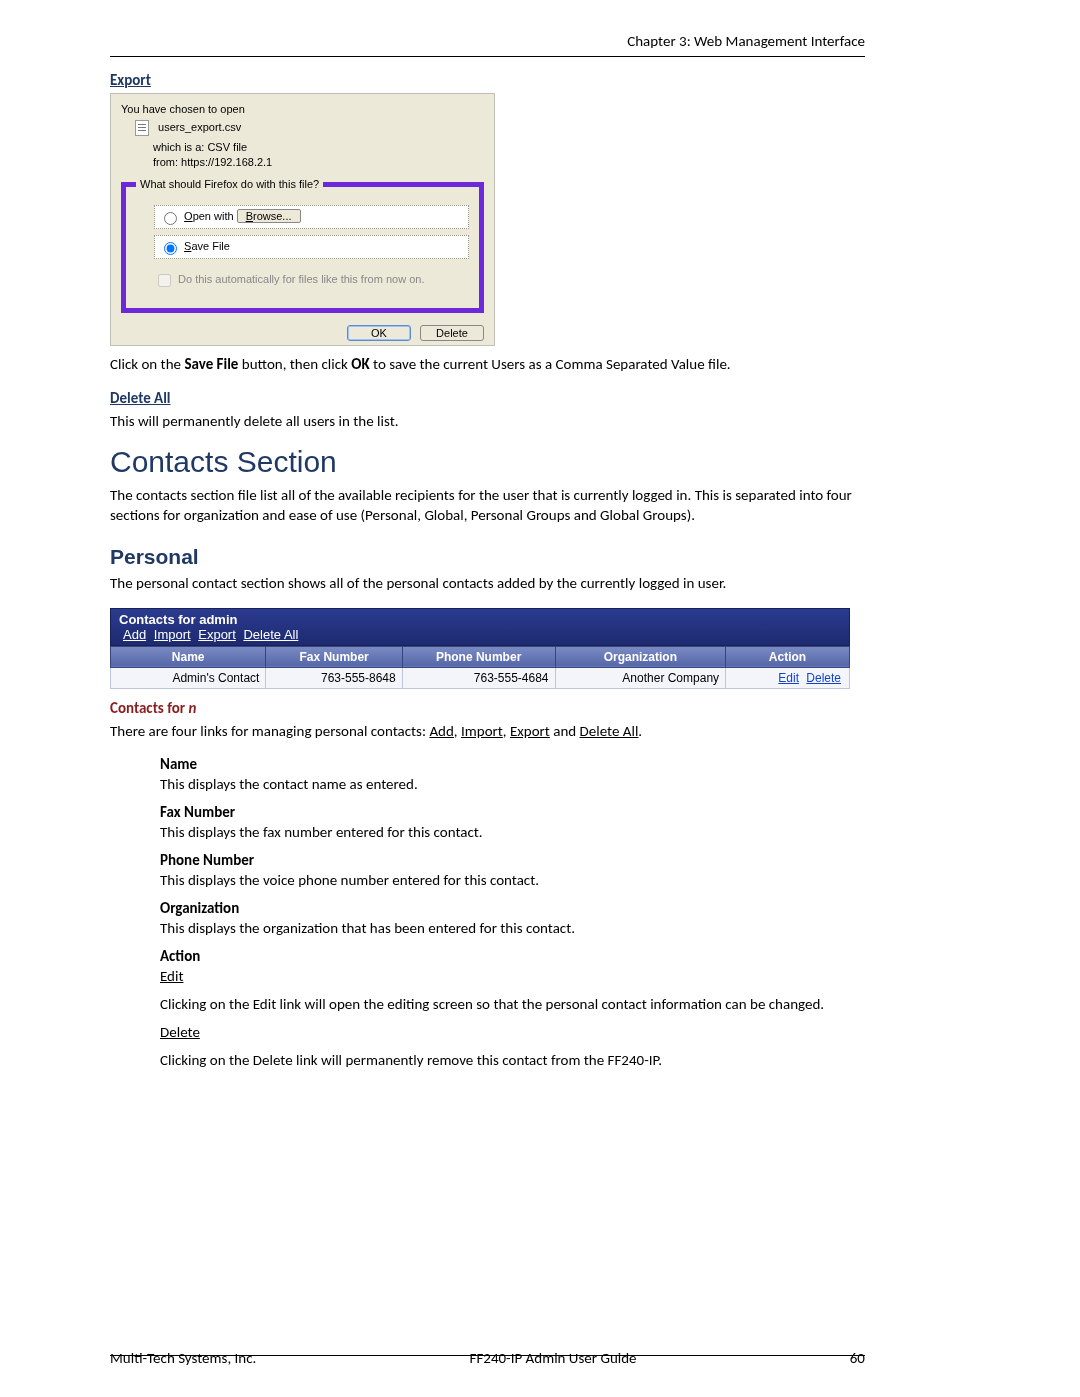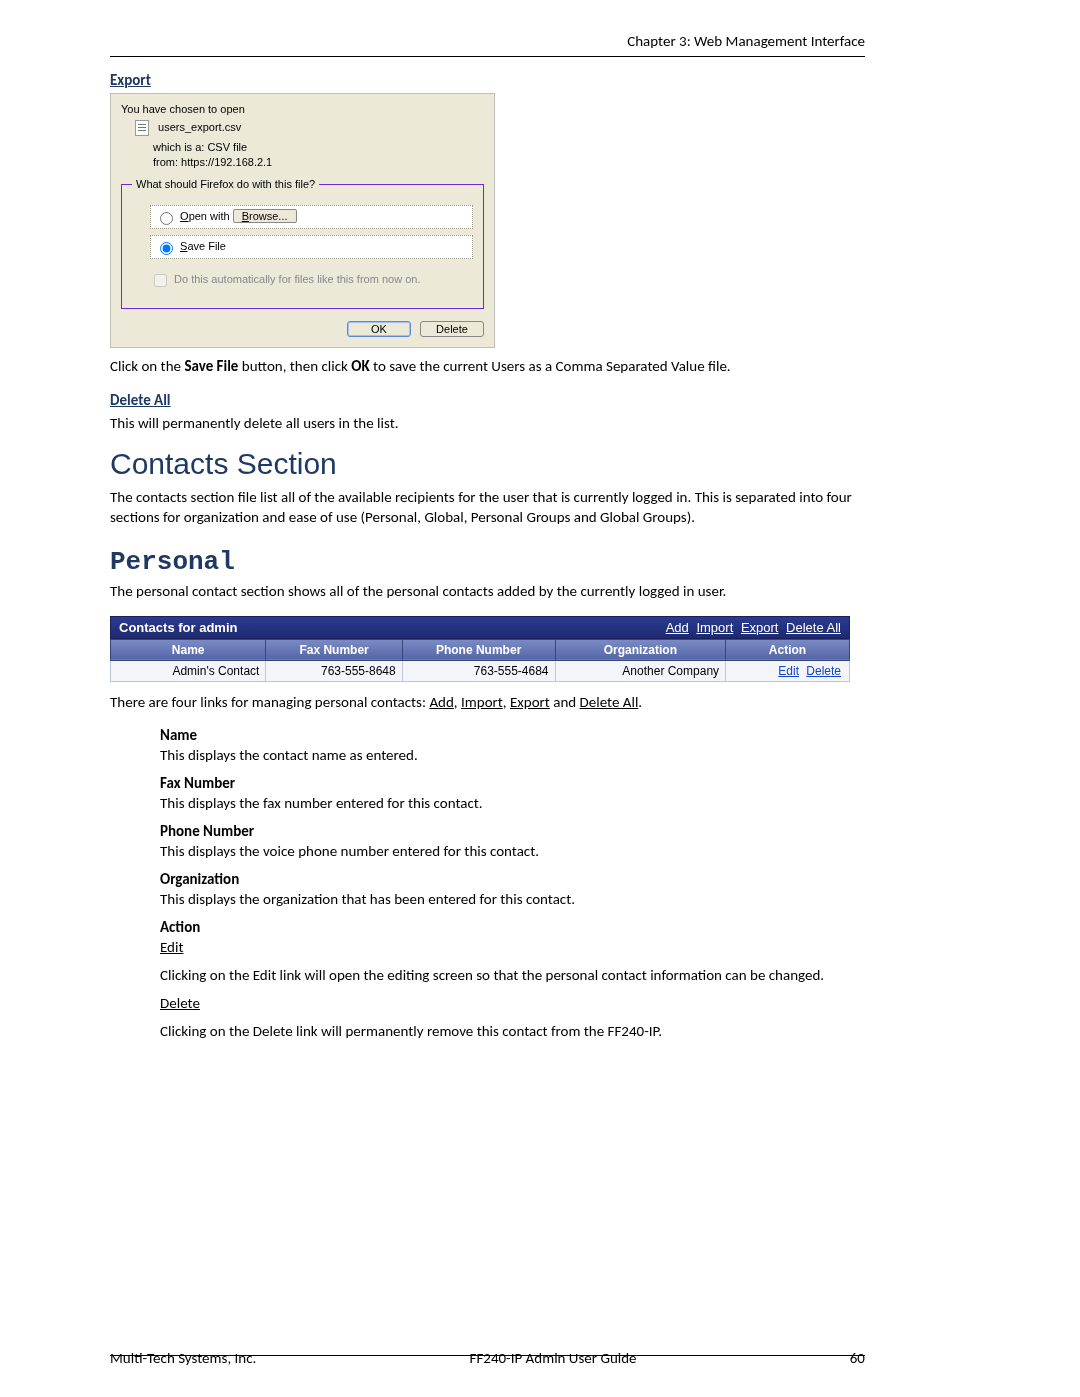--- a/index.html
+++ b/index.html
@@ -42,23 +42,23 @@
     margin: 0 0 4px 0;
   }
   .section-title {
     font-family: Liberation Sans, sans-serif;
     color: #1f3864;
     font-size: 30px;
     font-weight: normal;
     margin: 4px 0 6px 0;
   }
   .sub-title {
-    font-family: Liberation Mono, monospace;
+    font-family: Liberation Sans, sans-serif;
     color: #1f3864;
-    font-size: 26px;
+    font-size: 21px;
     font-weight: bold;
     margin: 20px 0 4px 0;
   }
   .sub-red {
     color: #8a1d1d;
     font-weight: bold;
     font-size: 15px;
     margin: 10px 0 2px 0;
   }
   p { margin: 4px 0 14px 0; line-height: 1.35; }
@@ -66,42 +66,42 @@
   .ul { text-decoration: underline; }
   .italic { font-style: italic; }
 
   
   .dlg {
     width: 363px;
     border: 1px solid #bfbfb8;
     background: #ece9d8;
     font-family: Tahoma, Arial, sans-serif;
     font-size: 11px;
-    padding: 8px 10px 10px 10px;
+    padding: 8px 10px 4px 10px;
     margin-bottom: 8px;
     line-height: 1.3;
   }
   .dlg .filename-row { margin: 4px 0 4px 14px; }
   .dlg .fn-icon {
     display: inline-block;
     width: 12px; height: 14px;
     border: 1px solid #999;
     background: #fff;
     vertical-align: middle;
     margin-right: 6px;
     position: relative;
   }
   .dlg .fn-icon::before{
     content:""; position:absolute; left:2px; top:3px; right:2px; height:1px; background:#777;
     box-shadow: 0 3px 0 #777, 0 6px 0 #777;
   }
   .dlg .filename { font-weight: normal; }
   .dlg .sub { margin-left: 32px; color:#000;}
   .dlg fieldset {
-    border: 1px solid #6d28d9;
+    border: 5px solid #6d28d9;
     margin: 8px 0 0 0;
     padding: 8px 10px 18px 10px;
   }
   .dlg fieldset legend { padding: 0 4px; }
   .dlg .opt { margin: 6px 0 6px 18px; }
   .dlg .opt input { vertical-align: middle; margin-right: 4px;}
   .dlg .opt .dash-u { text-decoration: underline; }
   .dlg .browse-btn {
     padding: 0px 8px;
     border: 1px solid #888;
@@ -137,20 +137,21 @@
   .contacts-wrap { margin: 6px 0 10px 0; width: 740px; }
   .contacts-titlebar {
     display: flex; justify-content: space-between;
     background: linear-gradient(#2b3b8f, #1d2a70);
     color: #fff;
     font-weight: bold;
     font-family: Tahoma, Arial, sans-serif;
     font-size: 13px;
     padding: 3px 8px;
     border: 1px solid #1a2158;
+    flex-direction: column;
   }
   .contacts-titlebar .links a { color:#fff; text-decoration: underline; margin-left: 4px; font-weight: normal;}
   table.contacts {
     width: 100%;
     border-collapse: collapse;
     font-family: Tahoma, Arial, sans-serif;
     font-size: 12px;
   }
   table.contacts th {
     background: linear-gradient(#7a8bc4, #5566a8);
@@ -253,20 +254,23 @@
         <td>Another Company</td>
         <td class="action">
           <a href="#">Edit</a>
           <a href="#">Delete</a>
         </td>
       </tr>
     </tbody>
       </table>
   </div>
 
+  <div class="sub-red">
+    <span>Contacts for </span><span class="italic">n</span>
+  </div>
   <p>
     <span>There are four links for managing personal contacts: </span><span class="ul">Add</span>, <span class="ul">Import</span>, <span class="ul">Export</span><span> and </span><span class="ul">Delete All</span><span>.</span>
   </p>
 
   <div class="def-block">
     <div class="dt">Name</div>
     <div class="dd">This displays the contact name as entered.</div>
 
     <div class="dt">Fax Number</div>
     <div class="dd">This displays the fax number entered for this contact.</div>

